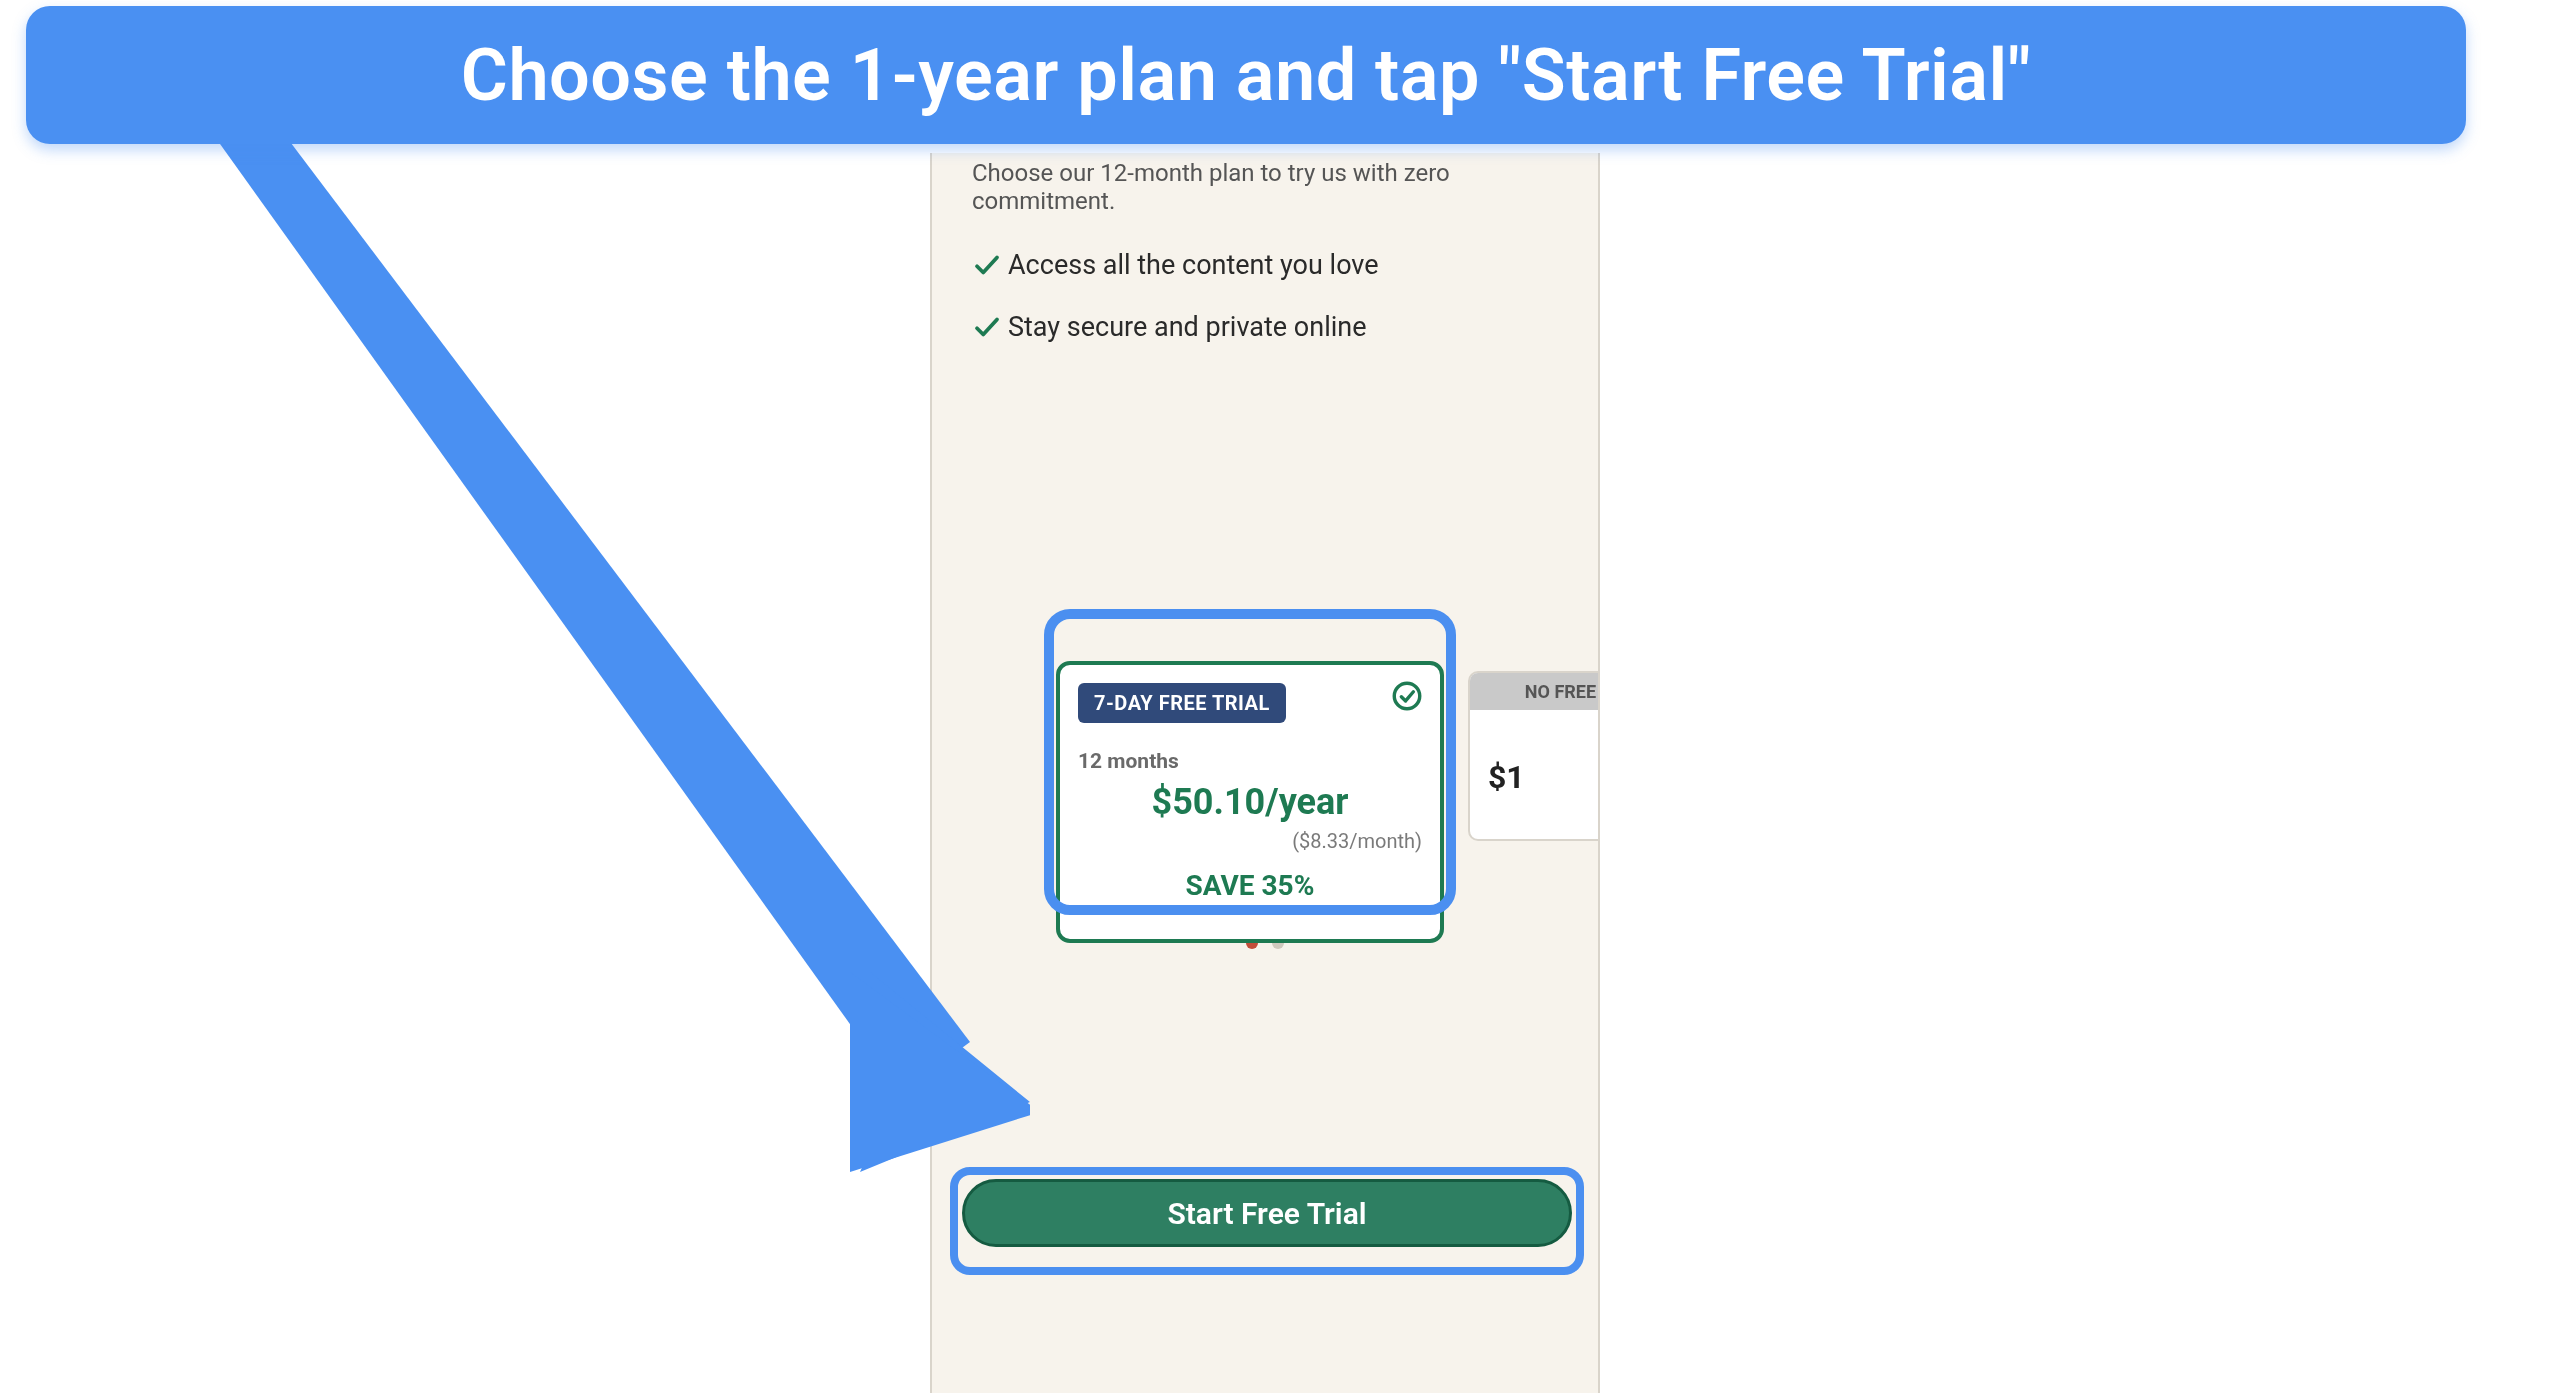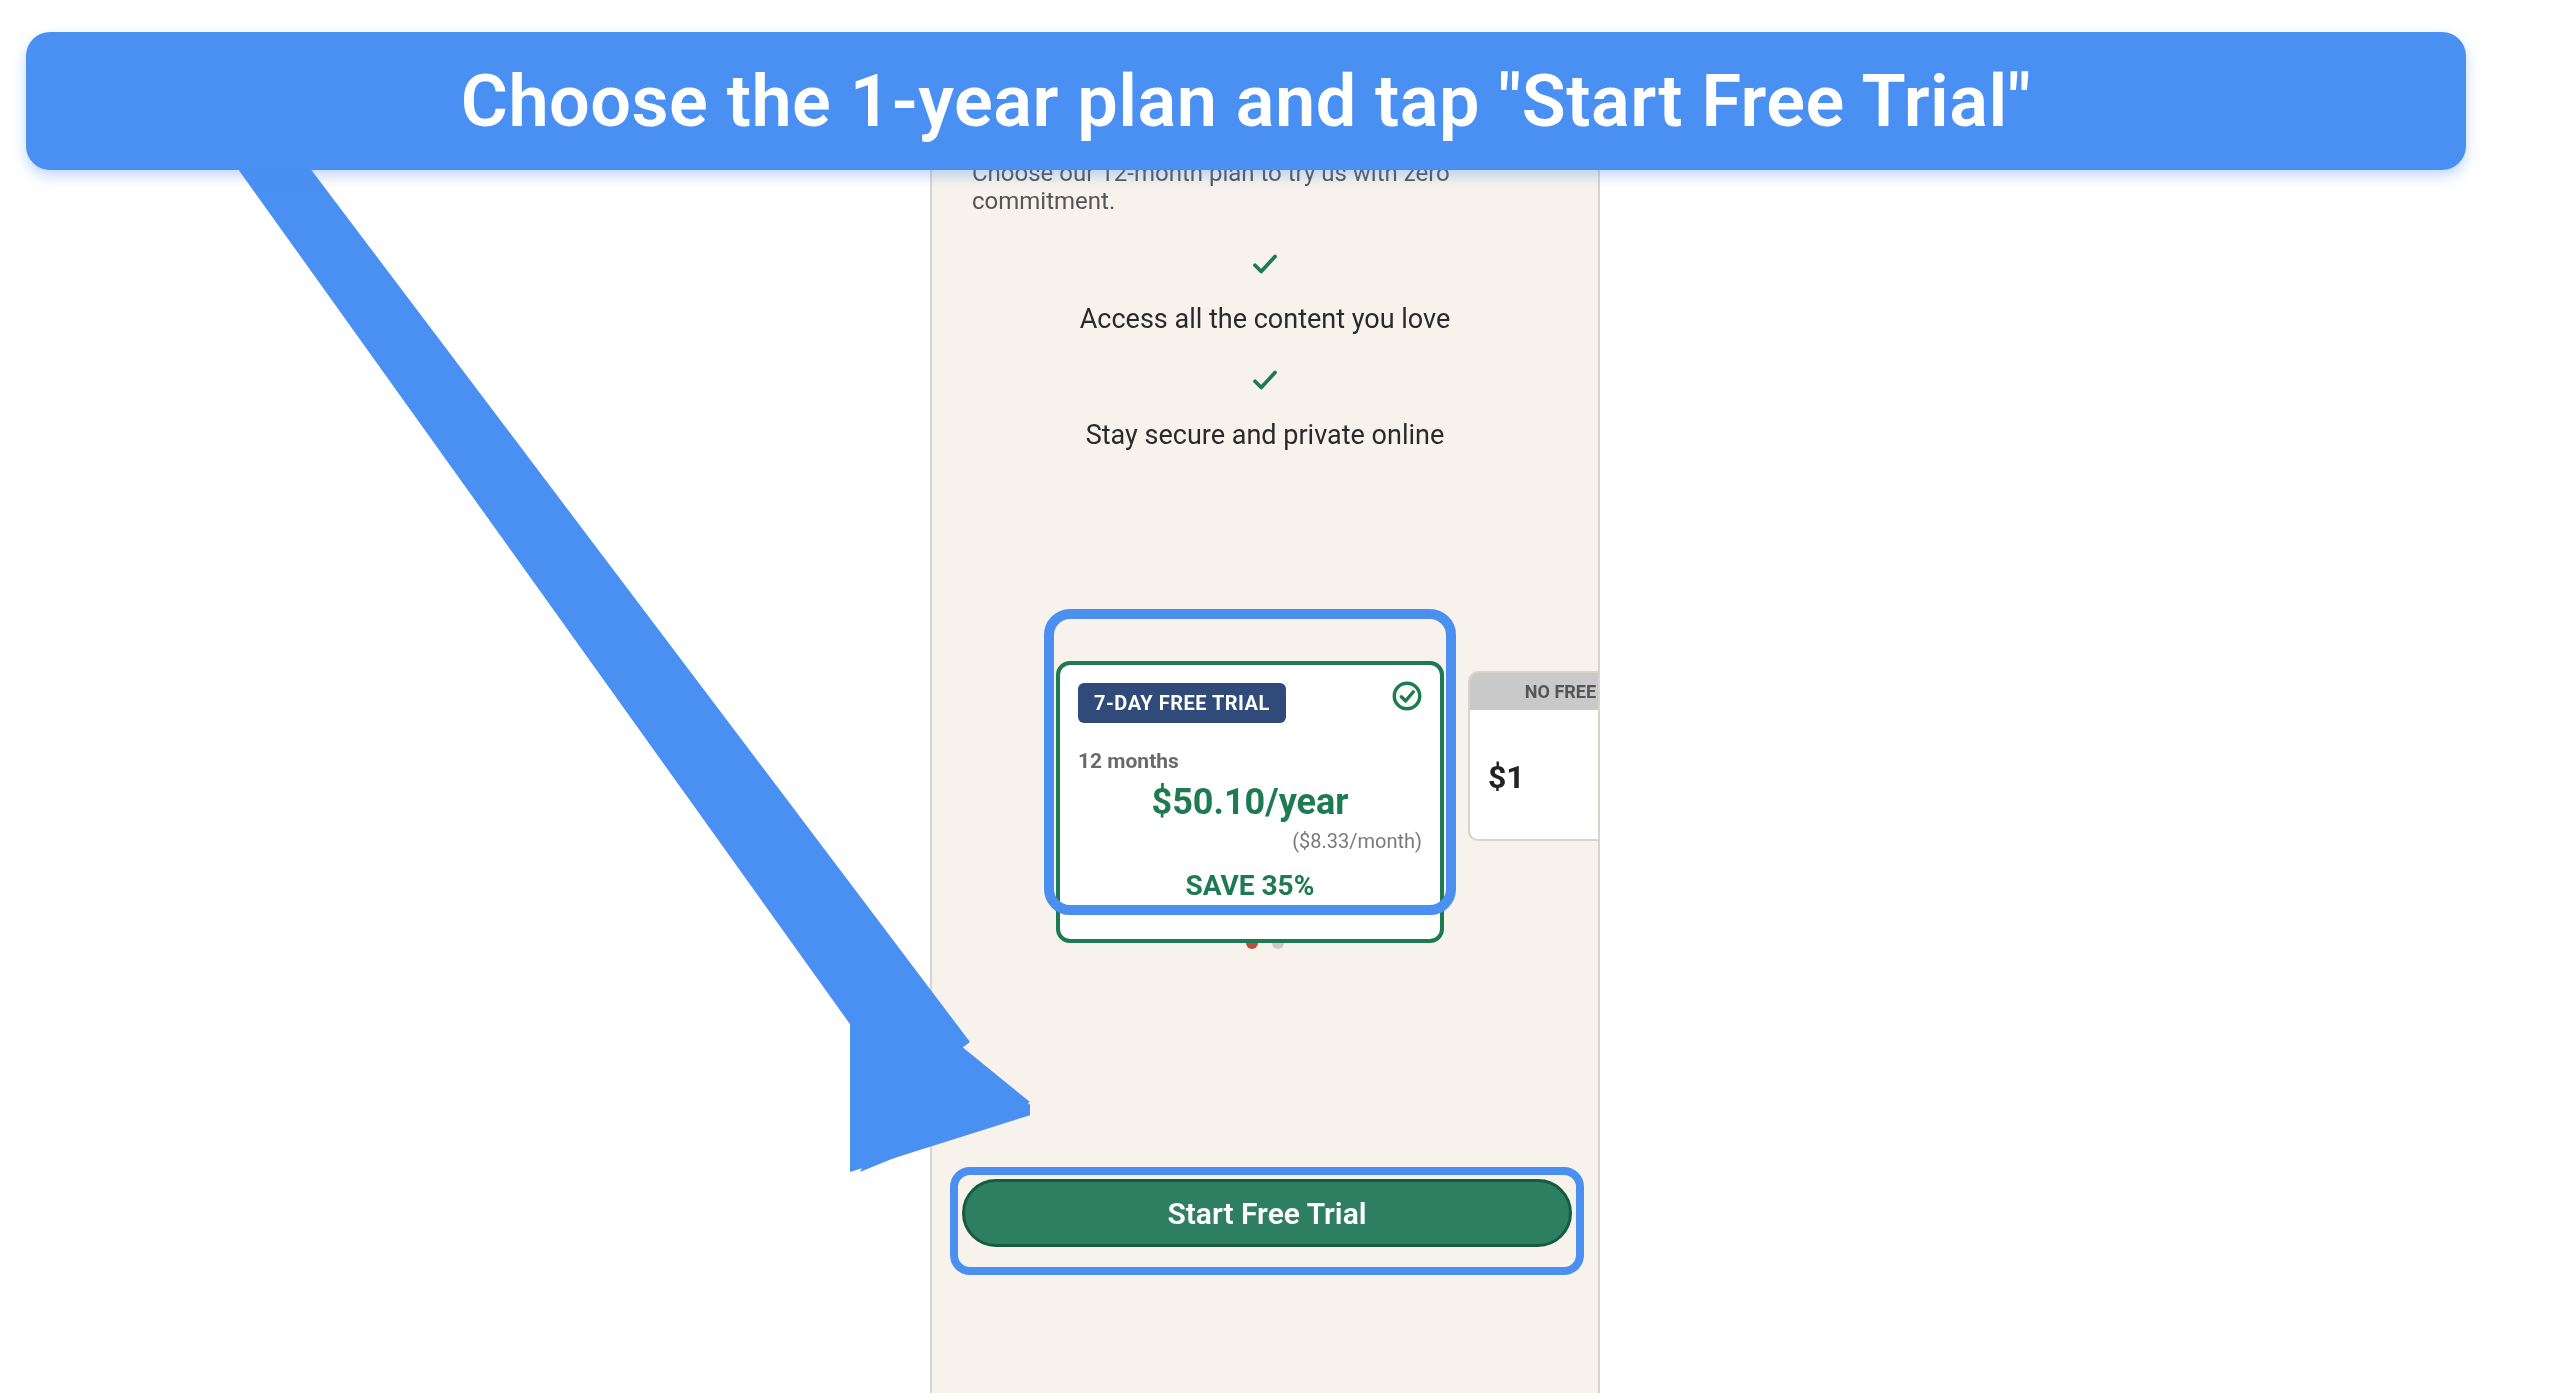--- a/index.html
+++ b/index.html
@@ -2,21 +2,21 @@
 <html><head>
 <meta charset="utf-8">
 <style>
   * { margin: 0; padding: 0; box-sizing: border-box; }
   html, body { width: 2560px; height: 1400px; font-family: -apple-system, BlinkMacSystemFont, "Segoe UI", Roboto, sans-serif; background: #ffffff; }
   .stage { position: relative; width: 2560px; height: 1400px; }
 
   
   .banner {
     position: absolute;
-    left: 26px; top: 32px;
+    left: 26px; top: 6px;
     width: 2440px; height: 138px;
     background: #4a90f2;
     border-radius: 24px;
     display: flex; align-items: center; justify-content: center;
     box-shadow: 0 6px 14px rgba(74,144,242,0.35);
     z-index: 50;
   }
   .banner-text {
     color: #fff;
     font-size: 72px;
@@ -45,23 +45,22 @@
     font-size: 24px;
     margin-top: 6px;
   }
 
   .bullets {
     margin-top: 34px;
   }
   .bullet {
     display: flex;
     align-items: center;
-    gap: 24px;
+    gap: 6px;
     margin-bottom: 30px;
-    flex-direction: column;
   }
   .check-icon {
     width: 30px; height: 30px;
     display: flex; align-items: center; justify-content: center;
     flex-shrink: 0;
   }
   .check-icon svg { width: 30px; height: 30px; }
   .bullet-text {
     color: #2a2a2a;
     font-size: 27px;

